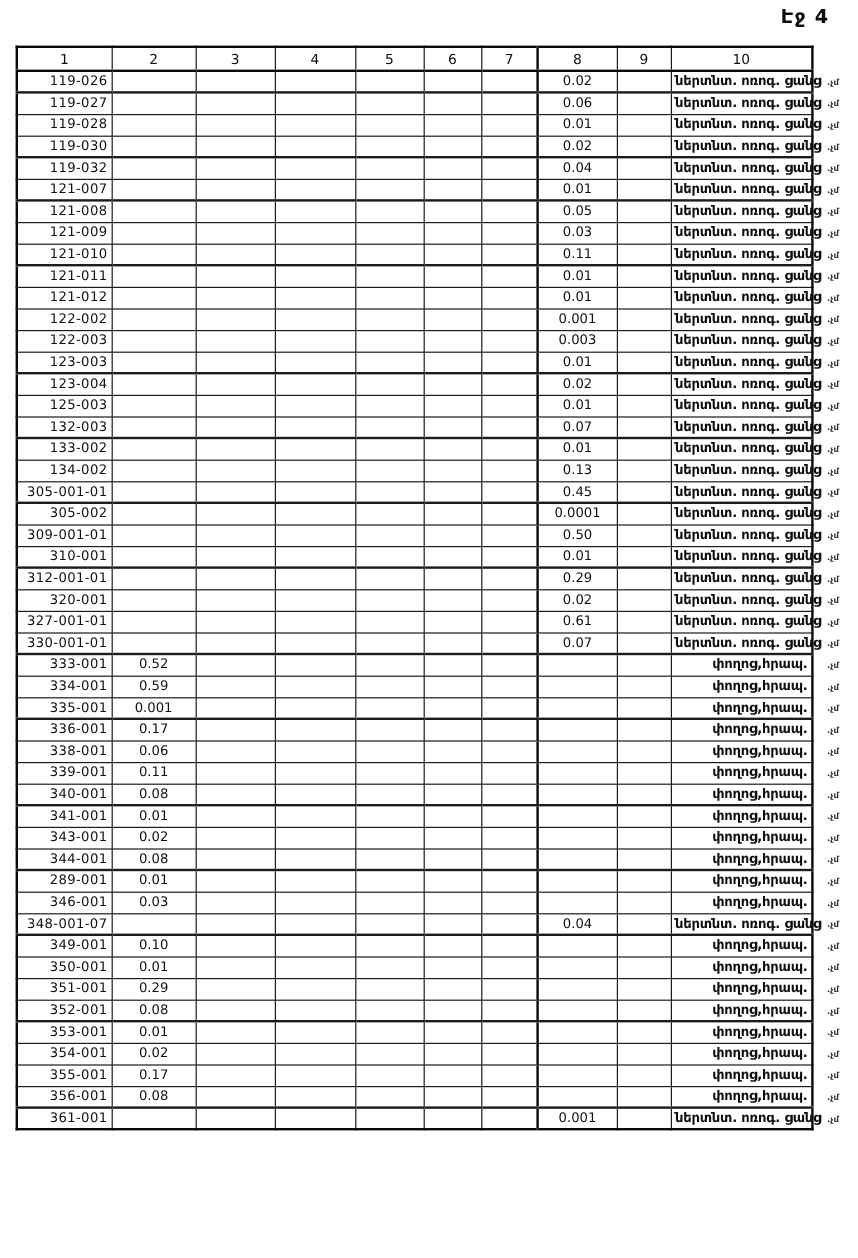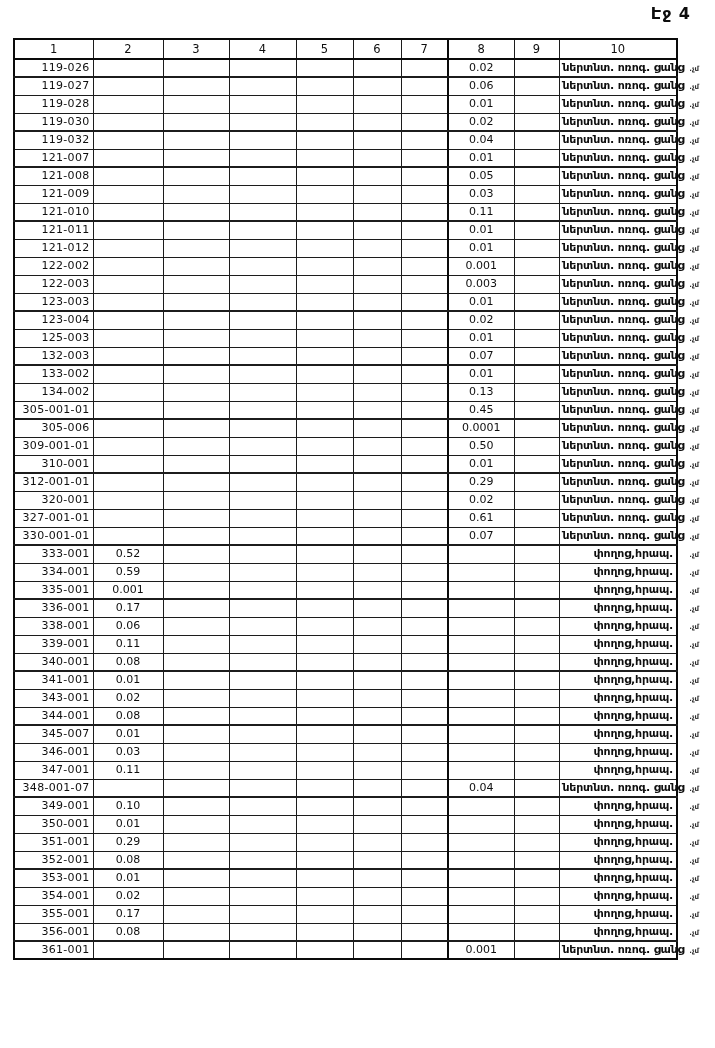--- a/index.html
+++ b/index.html
@@ -313,21 +313,21 @@
         <td></td>
         <td></td>
         <td></td>
         <td></td>
         <td></td>
         <td class="cell-val">0.45</td>
         <td></td>
         <td class="cell-use"><span>ներտնտ. ոռոգ. ցանց</span><span class="margin-note">.չմ</span></td>
       </tr>
       <tr>
-        <td class="cell-code">305-006</td>
+        <td class="cell-code">305-002</td>
         <td class="cell-val"></td>
         <td></td>
         <td></td>
         <td></td>
         <td></td>
         <td></td>
         <td class="cell-val">0.0001</td>
         <td></td>
         <td class="cell-use"><span>ներտնտ. ոռոգ. ցանց</span><span class="margin-note">.չմ</span></td>
       </tr>
@@ -517,46 +517,34 @@
         <td></td>
         <td></td>
         <td></td>
         <td></td>
         <td></td>
         <td class="cell-val"></td>
         <td></td>
         <td class="cell-use"><span>փողոց,հրապ.</span><span class="margin-note">.չմ</span></td>
       </tr>
       <tr>
-        <td class="cell-code">345-007</td>
+        <td class="cell-code">289-001</td>
         <td class="cell-val">0.01</td>
         <td></td>
         <td></td>
         <td></td>
         <td></td>
         <td></td>
         <td class="cell-val"></td>
         <td></td>
         <td class="cell-use"><span>փողոց,հրապ.</span><span class="margin-note">.չմ</span></td>
       </tr>
       <tr>
         <td class="cell-code">346-001</td>
         <td class="cell-val">0.03</td>
-        <td></td>
-        <td></td>
-        <td></td>
-        <td></td>
-        <td></td>
-        <td class="cell-val"></td>
-        <td></td>
-        <td class="cell-use"><span>փողոց,հրապ.</span><span class="margin-note">.չմ</span></td>
-      </tr>
-      <tr>
-        <td class="cell-code">347-001</td>
-        <td class="cell-val">0.11</td>
         <td></td>
         <td></td>
         <td></td>
         <td></td>
         <td></td>
         <td class="cell-val"></td>
         <td></td>
         <td class="cell-use"><span>փողոց,հրապ.</span><span class="margin-note">.չմ</span></td>
       </tr>
       <tr class="thick">

